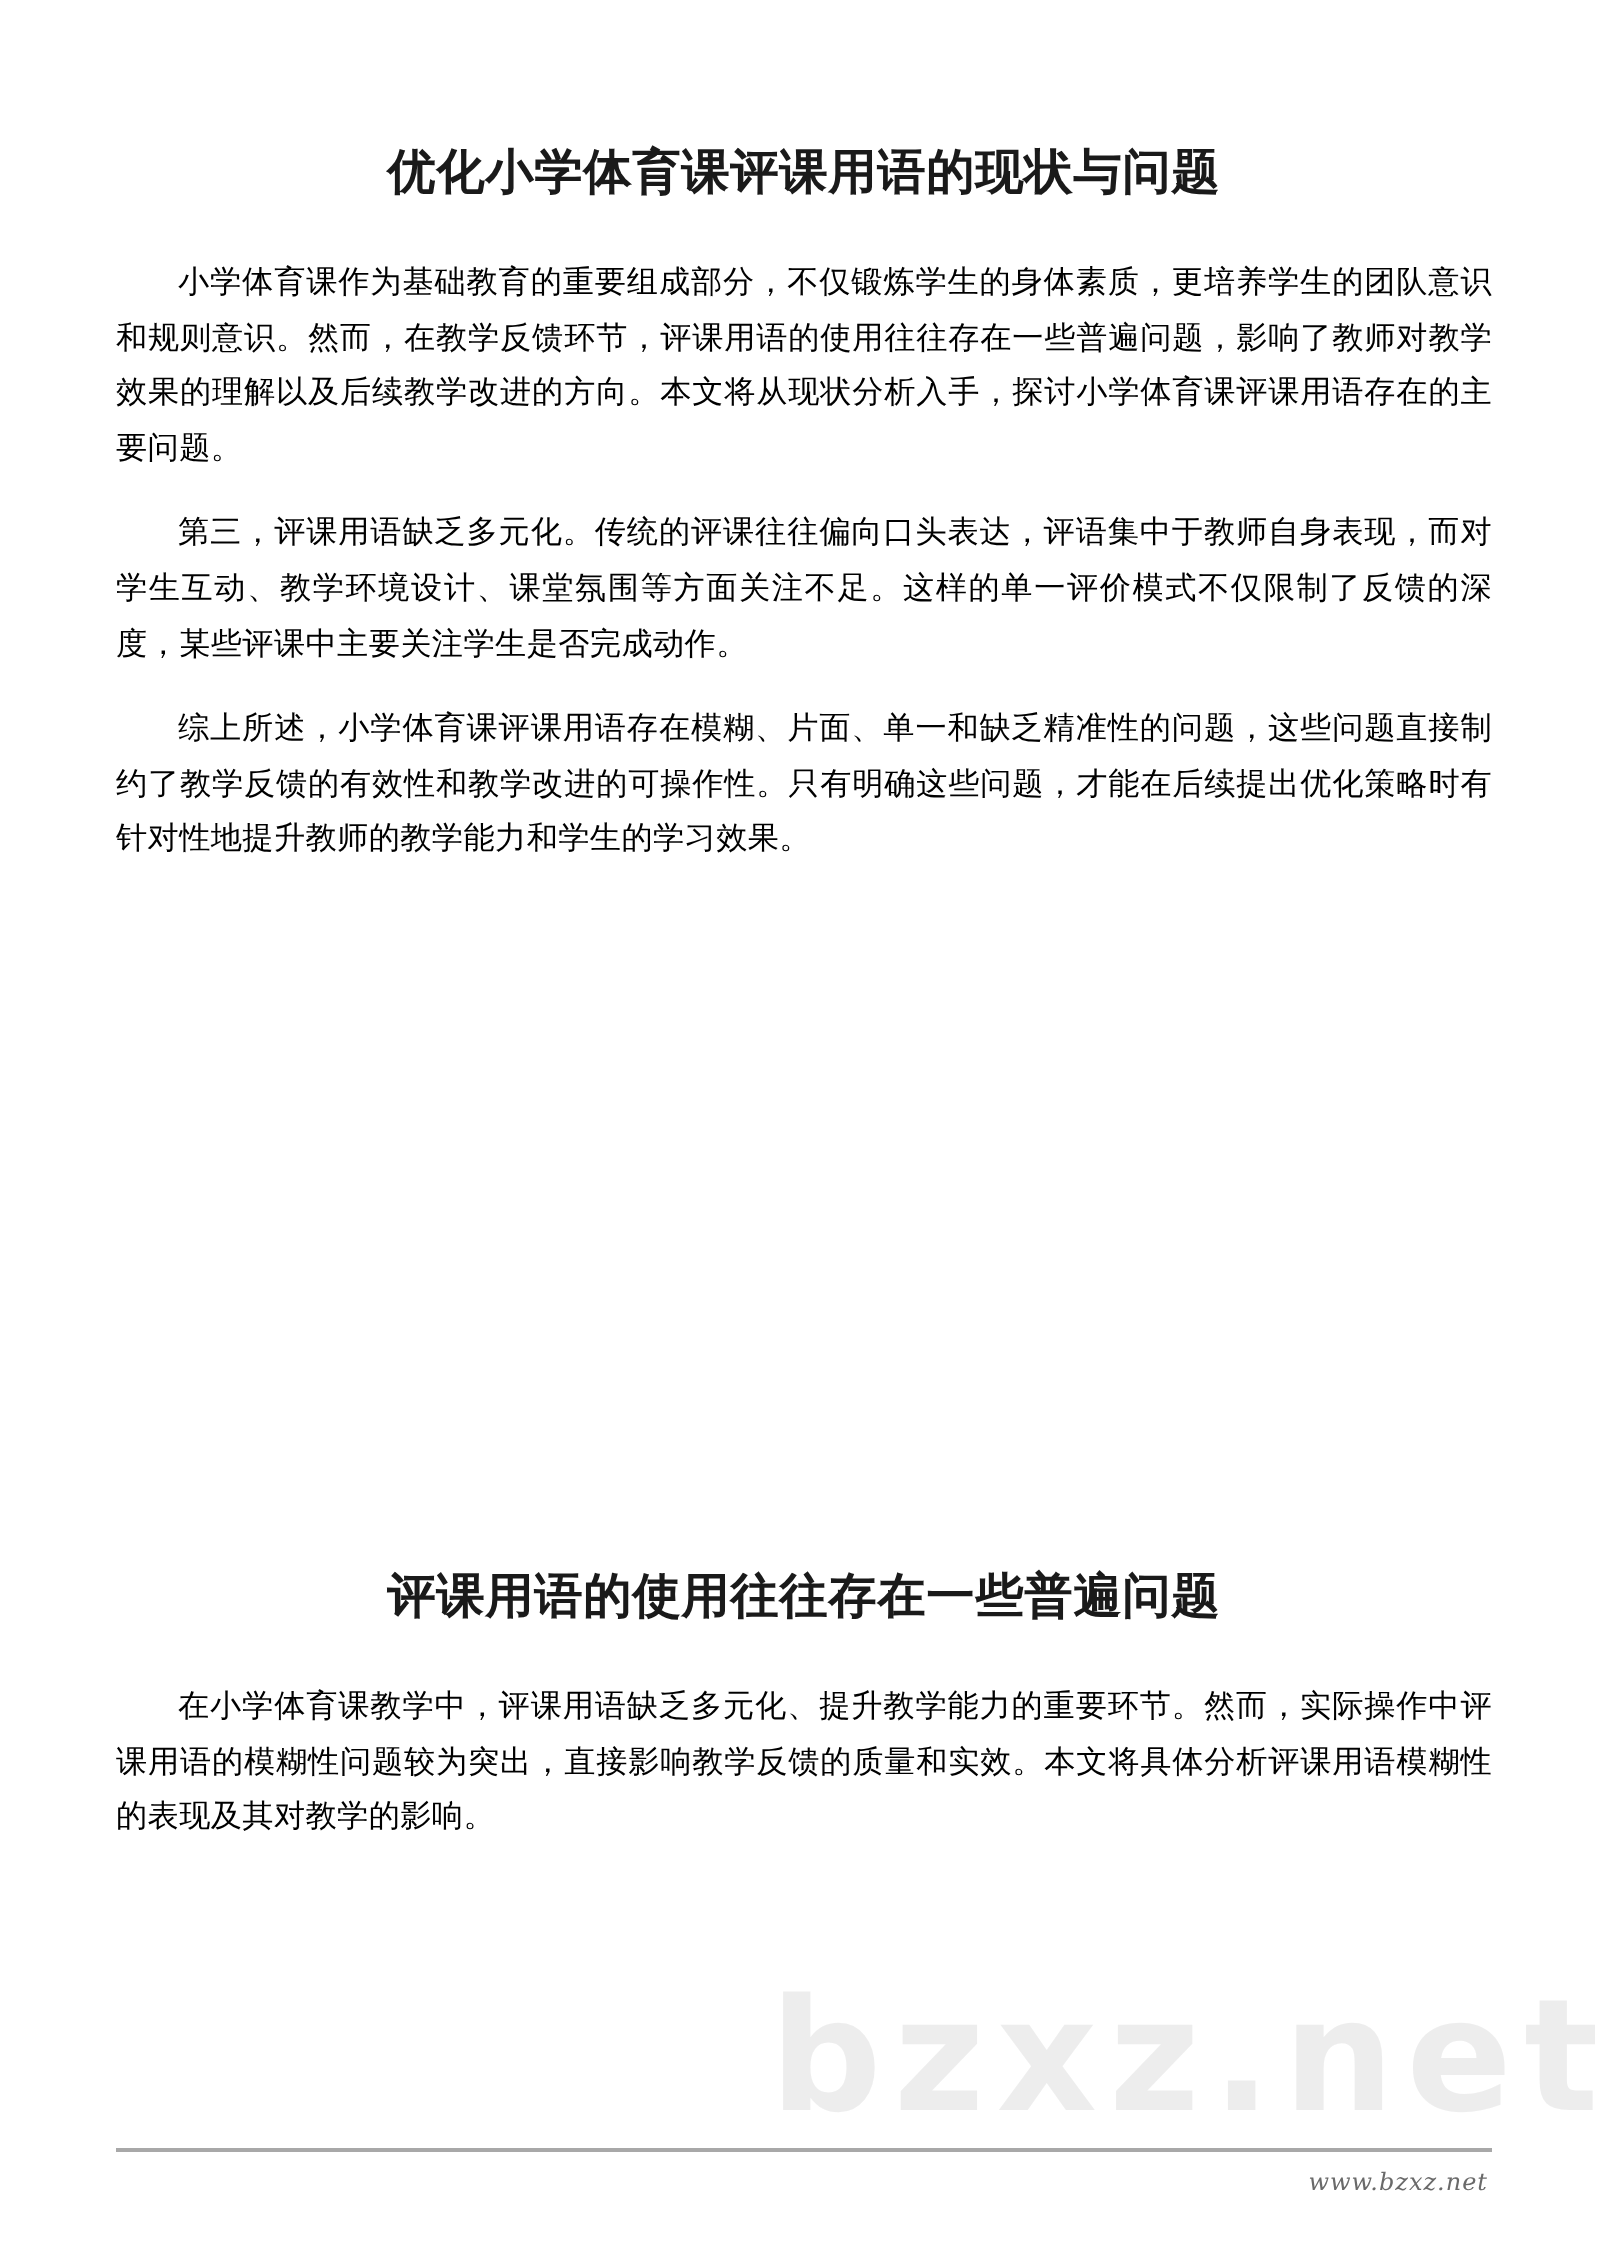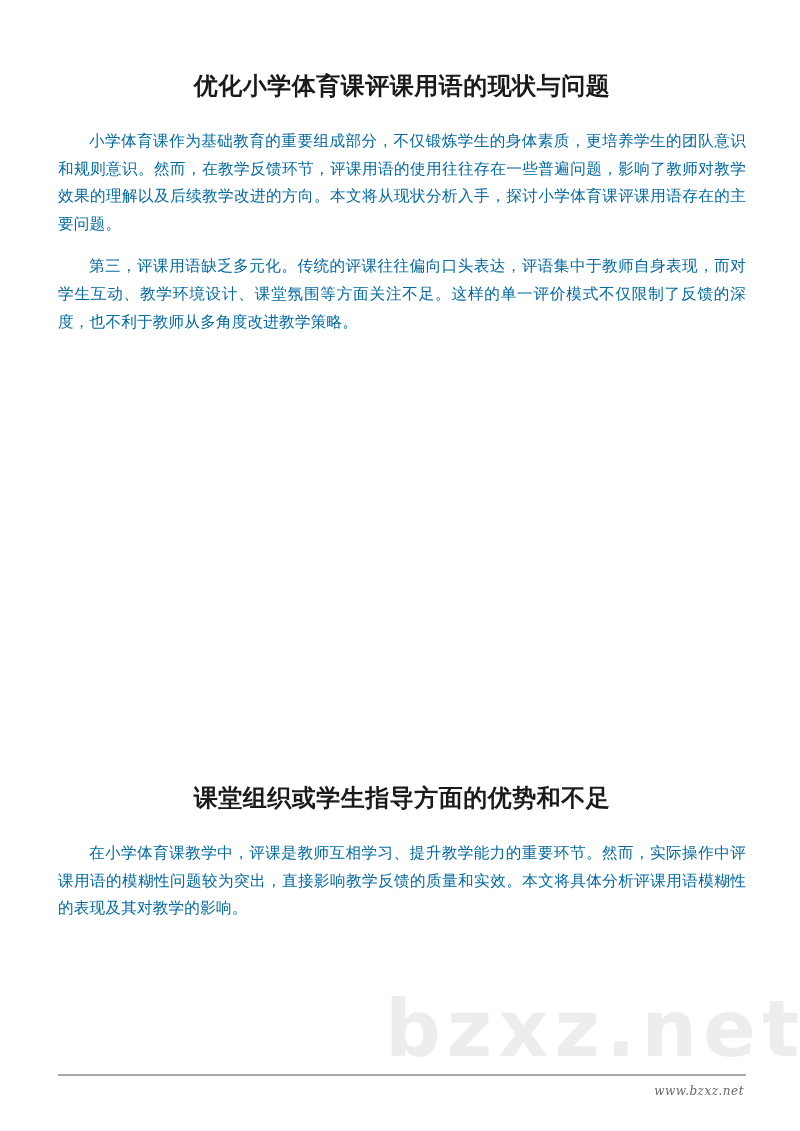--- a/index.html
+++ b/index.html
@@ -37,21 +37,21 @@
       color: #1a1a1a;
       margin: 0 0 26px 0;
       line-height: 32px;
     }
     .para {
       font-size: 15.6px;
       line-height: 27.6px;
       text-indent: 31px;
       margin: 0 0 15px 0;
       text-align: justify;
-      color: #0369a1;
+      color: #000000;
       letter-spacing: 0.2px;
     }
     .watermark {
       position: absolute;
       left: 385px;
       top: 984px;
       font-family: "DejaVu Sans", "Liberation Sans", sans-serif;
       font-weight: bold;
       font-size: 78px;
       color: #d9d9d9;
@@ -81,26 +81,27 @@
     }
   </style>
 </head>
 <body>
 
 <div class="page">
 
   <div class="section section-1">
     <h1 class="title">优化小学体育课评课用语的现状与问题</h1>
     <p class="para">小学体育课作为基础教育的重要组成部分，不仅锻炼学生的身体素质，更培养学生的团队意识和规则意识。然而，在教学反馈环节，评课用语的使用往往存在一些普遍问题，影响了教师对教学效果的理解以及后续教学改进的方向。本文将从现状分析入手，探讨小学体育课评课用语存在的主要问题。</p>
-    <p class="para">第三，评课用语缺乏多元化。传统的评课往往偏向口头表达，评语集中于教师自身表现，而对学生互动、教学环境设计、课堂氛围等方面关注不足。这样的单一评价模式不仅限制了反馈的深度，也不利于教师从多角度改进教学策略。</p>
+    <p class="para">第三，评课用语缺乏多元化。传统的评课往往偏向口头表达，评语集中于教师自身表现，而对学生互动、教学环境设计、课堂氛围等方面关注不足。这样的单一评价模式不仅限制了反馈的深度，某些评课中主要关注学生是否完成动作。</p>
+    <p class="para">综上所述，小学体育课评课用语存在模糊、片面、单一和缺乏精准性的问题，这些问题直接制约了教学反馈的有效性和教学改进的可操作性。只有明确这些问题，才能在后续提出优化策略时有针对性地提升教师的教学能力和学生的学习效果。</p>
   </div>
 
   <div class="section section-2">
-    <h1 class="title">课堂组织或学生指导方面的优势和不足</h1>
-    <p class="para">在小学体育课教学中，评课是教师互相学习、提升教学能力的重要环节。然而，实际操作中评课用语的模糊性问题较为突出，直接影响教学反馈的质量和实效。本文将具体分析评课用语模糊性的表现及其对教学的影响。</p>
+    <h1 class="title">评课用语的使用往往存在一些普遍问题</h1>
+    <p class="para">在小学体育课教学中，评课用语缺乏多元化、提升教学能力的重要环节。然而，实际操作中评课用语的模糊性问题较为突出，直接影响教学反馈的质量和实效。本文将具体分析评课用语模糊性的表现及其对教学的影响。</p>
   </div>
 
   <div class="watermark">bzxz.net</div>
 
   <div class="footer-rule"></div>
   <div class="footer-url">www.bzxz.net</div>
 
 </div>
 
 </body></html>

